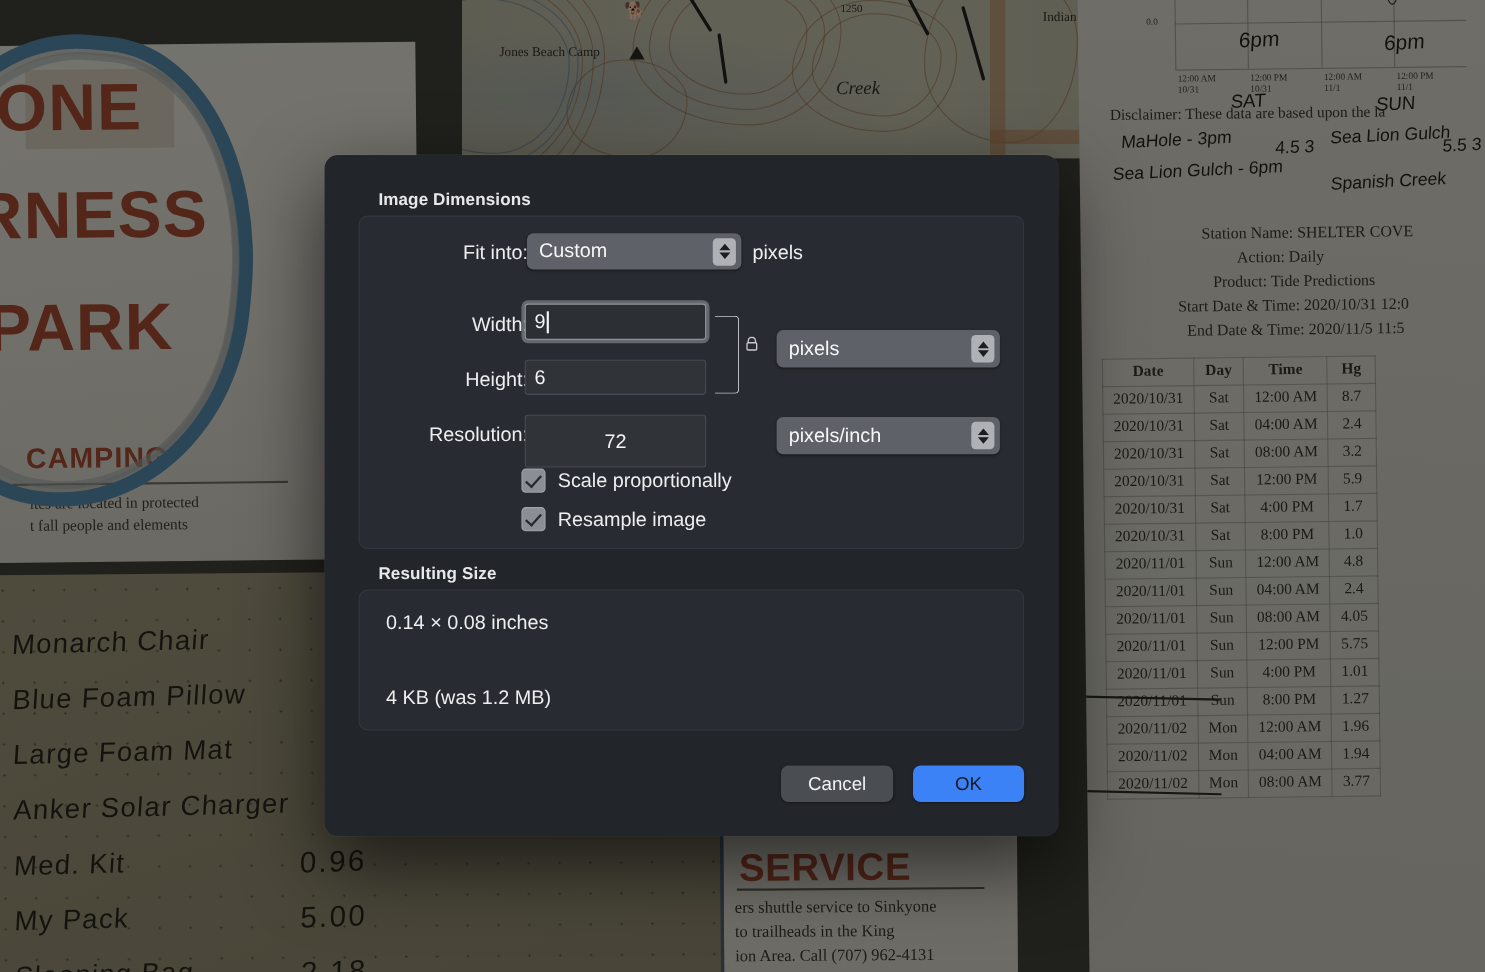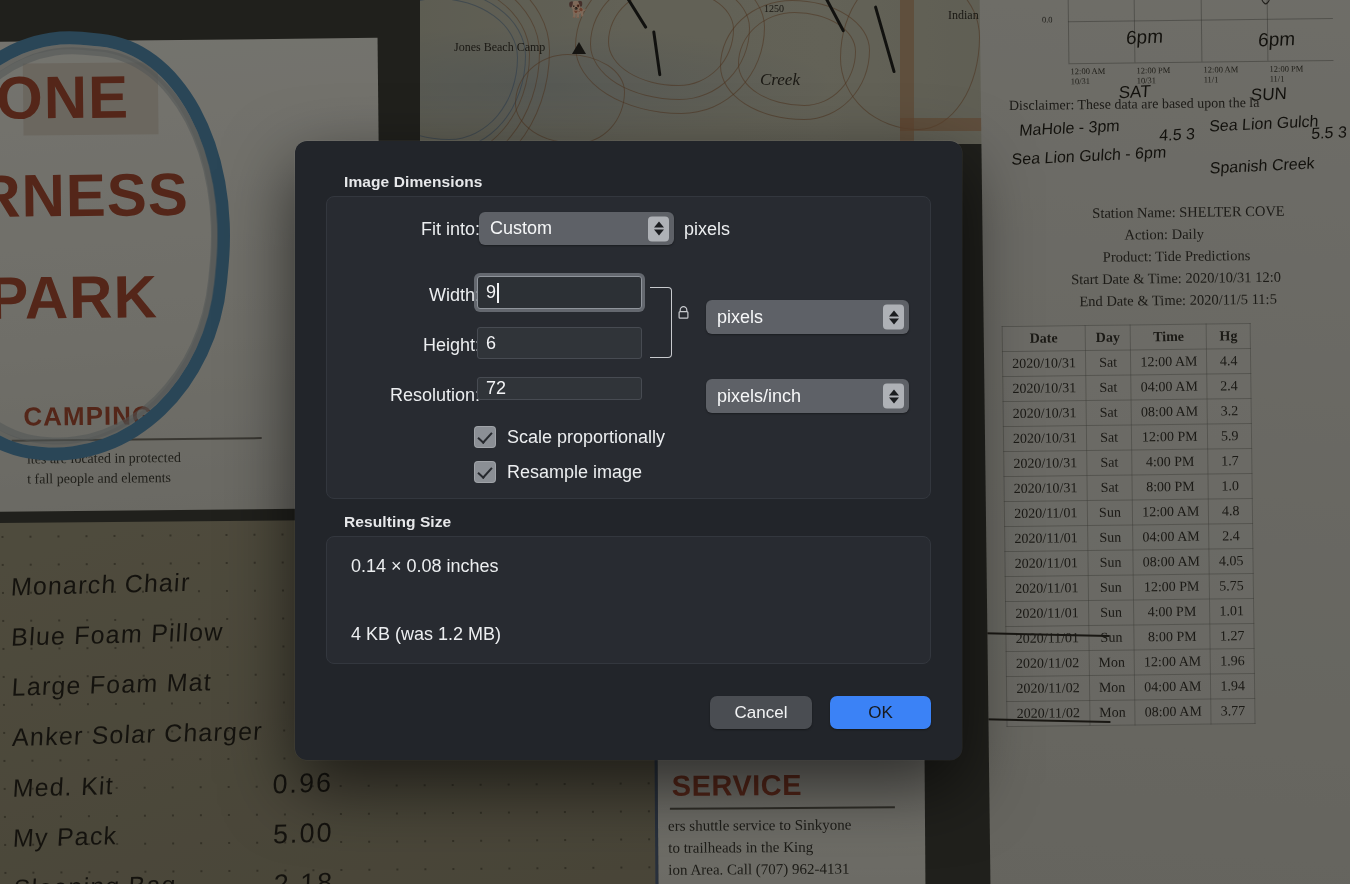--- a/index.html
+++ b/index.html
@@ -124,21 +124,21 @@
   
   .flyer {
     position: absolute; left: 655px; top: 755px;
     width: 270px; height: 135px;
     background: linear-gradient(180deg,#e3e1d8,#d7d5ca);
     border-left: 3px solid #4a5a76;
     transform: rotate(-0.4deg);
   }
   .flyer-title {
     position: absolute; left: 14px; top: 14px;
-    font-size: 29px; font-weight: 700;
+    font-size: 35px; font-weight: 700;
     color: #a6462c; letter-spacing: 0.5px;
   }
   .flyer-rule {
     position: absolute; left: 12px; top: 52px;
     width: 225px; height: 1.6px; background: #5c594f;
   }
   .flyer-body {
     position: absolute; left: 10px;
     font-family: "Liberation Serif", serif;
     font-size: 15px; color: #34322b; white-space: nowrap;
@@ -450,21 +450,21 @@
           <th>Day</th>
           <th>Time</th>
           <th>Hg</th>
         </tr>
       </thead>
       <tbody id="tide-body">
           <tr>
             <td>2020/10/31</td>
             <td>Sat</td>
             <td>12:00 AM</td>
-            <td>4.4</td>
+            <td>8.7</td>
           </tr>
           <tr>
             <td>2020/10/31</td>
             <td>Sat</td>
             <td>04:00 AM</td>
             <td>2.4</td>
           </tr>
           <tr>
             <td>2020/10/31</td>
             <td>Sat</td>
@@ -587,21 +587,21 @@
 
   <div class="popup" style="left:411px;top:159px;width:203px;height:34px;">
     <span>pixels</span>
     <span class="stepper">
       <i class="up"></i>
         <i class="dn"></i>
     </span>
   </div>
 
   <div class="row-label" style="left:18px;top:244px;width:167px;">Resolution:</div>
-  <div class="text-field" style="left:182px;top:236px;width:165px;height:23px;">
+  <div class="text-field" style="left:182px;top:236px;width:165px;height:48px;justify-content:center;">
     <span>72</span>
   </div>
   <div class="popup" style="left:411px;top:238px;width:203px;height:34px;">
     <span>pixels/inch</span>
     <span class="stepper">
       <i class="up"></i>
         <i class="dn"></i>
     </span>
   </div>
 

